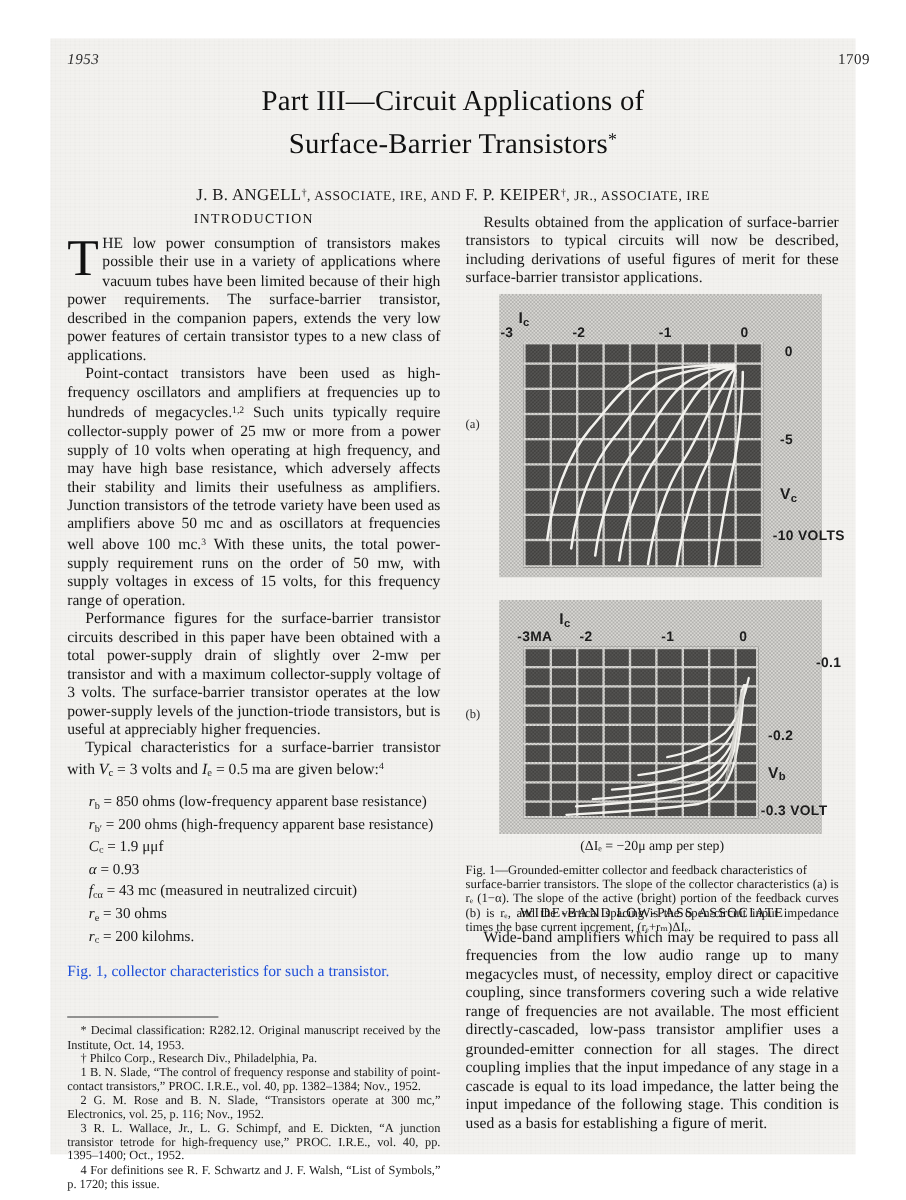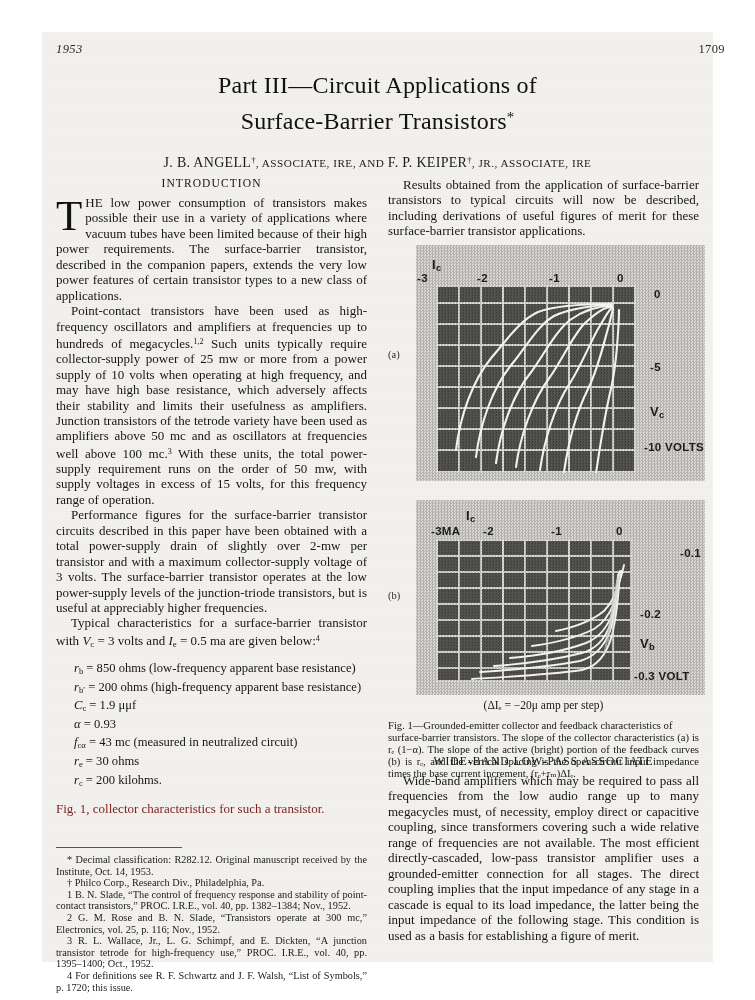--- a/index.html
+++ b/index.html
@@ -82,21 +82,21 @@
   
   ul.chars{list-style:none;margin:9px 0 0 0;padding:0;}
   ul.chars li{
     font-size:12.6px;line-height:15.4px;color:#161616;
     padding-left:28px;text-indent:-10px;margin-bottom:0;
   }
   i.v{font-style:italic;}
   sub{font-size:.68em;vertical-align:-.25em;}
   sup{font-size:.62em;vertical-align:.45em;}
 
-  .figline{margin:10px 0 0 0;font-size:13.0px;line-height:15.4px;color:#7f1d1d;}
+  .figline{margin:10px 0 0 0;font-size:13.0px;line-height:15.4px;color:#1d4ed8;}
 
   
   .fnrule{
     position:absolute;left:14px;width:126px;height:1px;background:#555;top:815px;
   }
   #footnotes{
     position:absolute;left:14px;top:822px;width:311px;
   }
   #footnotes p{
     margin:0;font-size:10.3px;line-height:11.6px;text-align:justify;
@@ -105,21 +105,20 @@
 
   
   #figure{position:absolute;left:346px;top:213px;width:311px;}
   .panelrow{position:relative;margin-bottom:0;}
   .panellabel{
     position:absolute;left:0;font-size:10.5px;color:#2a2a2a;
   }
   .scopeimg{
     position:absolute;left:28px;width:269px;
     background:#d8d7d3;
-    padding-left:20px;
   }
   
   .scopeimg:after{
     content:"";position:absolute;inset:0;pointer-events:none;
     background-image:
       repeating-conic-gradient(rgba(90,90,90,.33) 0% 25%, rgba(255,255,255,0) 0% 50%);
     background-size:3px 3px;
     opacity:.9;
   }
   .plotarea{

